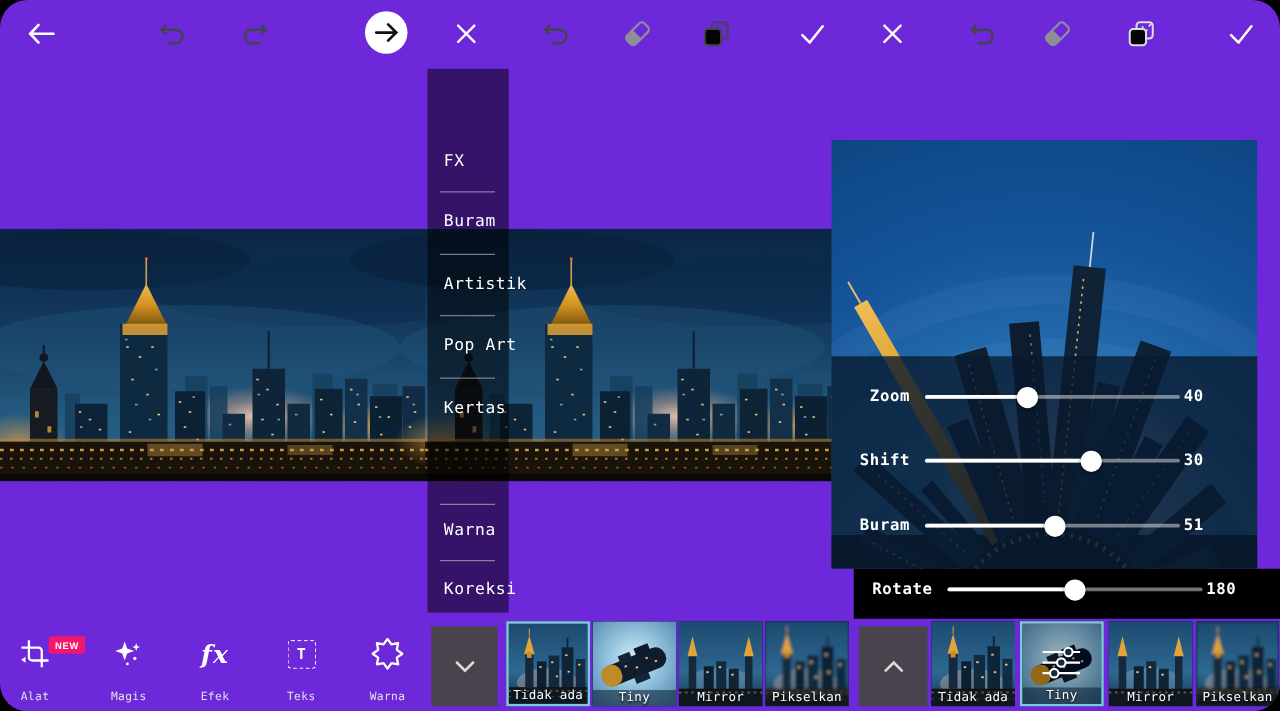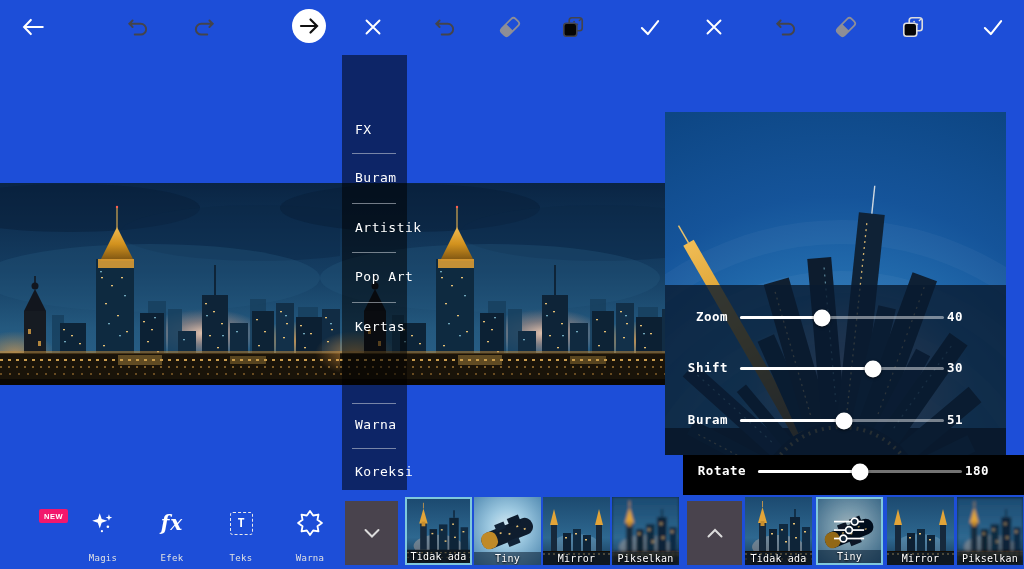--- a/index.html
+++ b/index.html
@@ -1,17 +1,17 @@
 <!DOCTYPE html>
 <html><head>
 <meta charset="utf-8">
 <style>
   html,body{margin:0;padding:0;background:#000;}
-  #stage{position:relative;width:1024px;height:569px;background:#1d4ed8;overflow:hidden;
-         font-family:"DejaVu Sans Mono",monospace;}
+  #stage{position:relative;width:1024px;height:569px;background:#6d28d9;overflow:hidden;
+         font-family:"DejaVu Sans Mono",monospace;border-radius:22px;}
   svg{display:block}
   
   .tb{position:absolute;top:13px;width:28px;height:28px;display:flex;align-items:center;justify-content:center;cursor:pointer}
   .ic-dim{color:#44444b}.ic-mid{color:#8e8e96}.ic-w{color:#fff}.ic-bright{color:#dcdcdc}
   .apply-btn{position:absolute;left:292px;top:9px;width:34px;height:34px;border-radius:50%;background:#fff;display:flex;align-items:center;justify-content:center}
   
   .photo{position:absolute;left:0;top:183px;width:680px;height:202px}
   
   .menu-col{position:absolute;left:342px;top:55px;width:65px;height:435px;background:rgba(0,0,0,.52)}
   .menu-item{position:absolute;left:13px;height:18px;line-height:18px;font-size:13px;color:#fff;letter-spacing:.5px;white-space:nowrap;cursor:pointer}
@@ -524,20 +524,28 @@
       <div class="sl-track" style="--p: 50%;">
         <div class="sl-base"></div>
           <div class="sl-fill"></div>
           <div class="sl-thumb"></div>
       </div>
       <span class="sl-value">180</span>
     </div>
   </div>
 
   <div class="toolbar">
+    <div class="tool" style="left:0">
+      <div class="ic ic-w">
+          <svg width="26" height="26">
+            <use href="#i-crop"></use>
+          </svg>
+        </div>
+      <div class="lbl">Alat</div>
+    </div>
     <span class="new-badge">NEW</span>
     <div class="tool" style="left:75px">
       <div class="ic ic-w">
           <svg width="26" height="26">
             <use href="#i-magic"></use>
           </svg>
         </div>
       <div class="lbl">Magis</div>
     </div>
     <div class="tool" style="left:144px">

